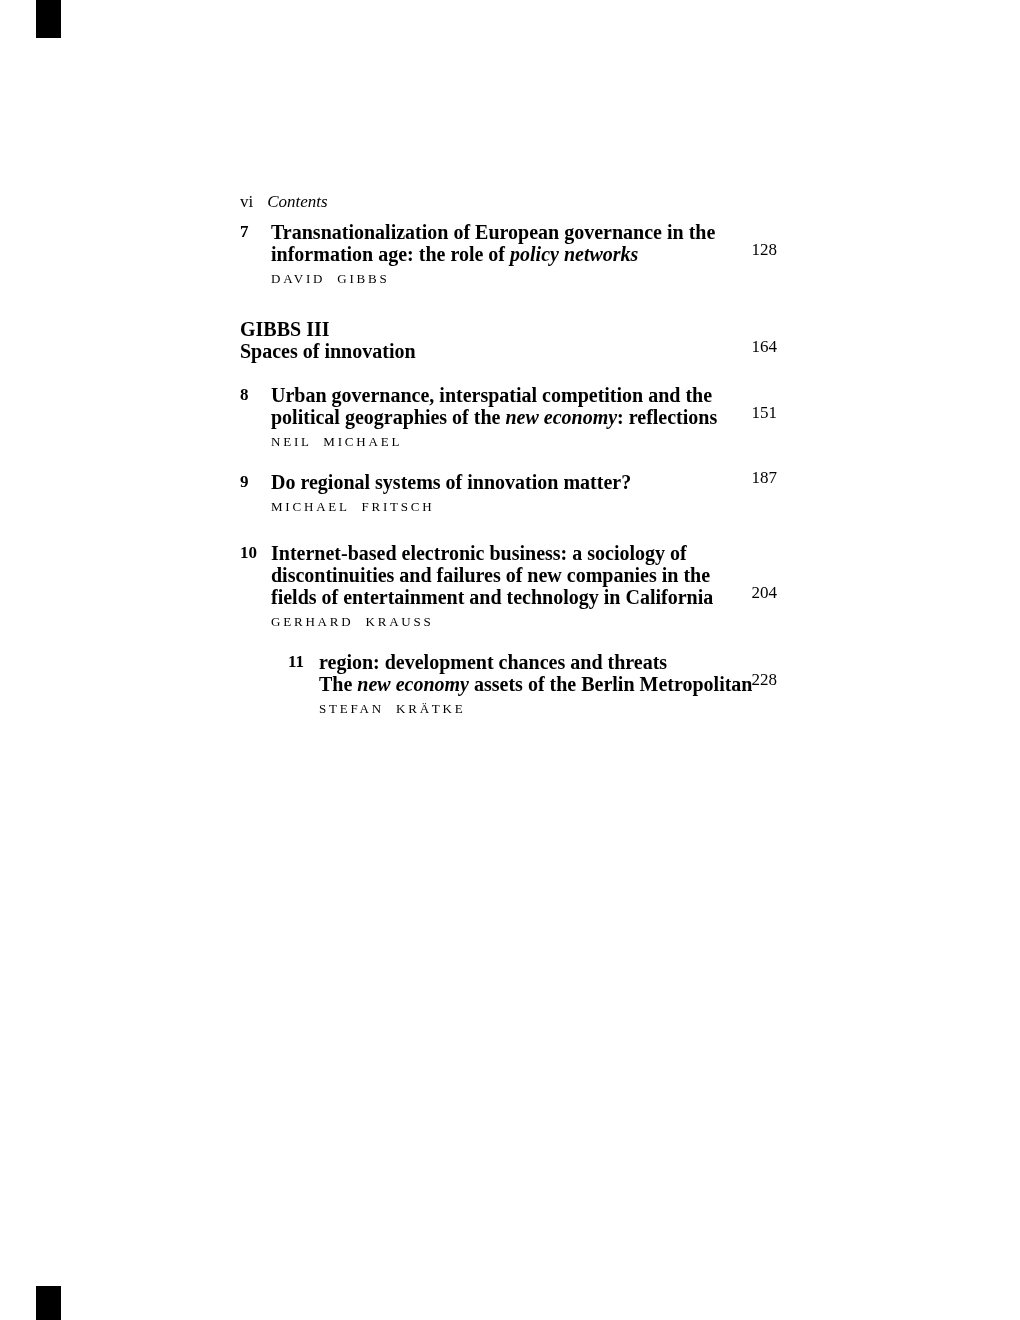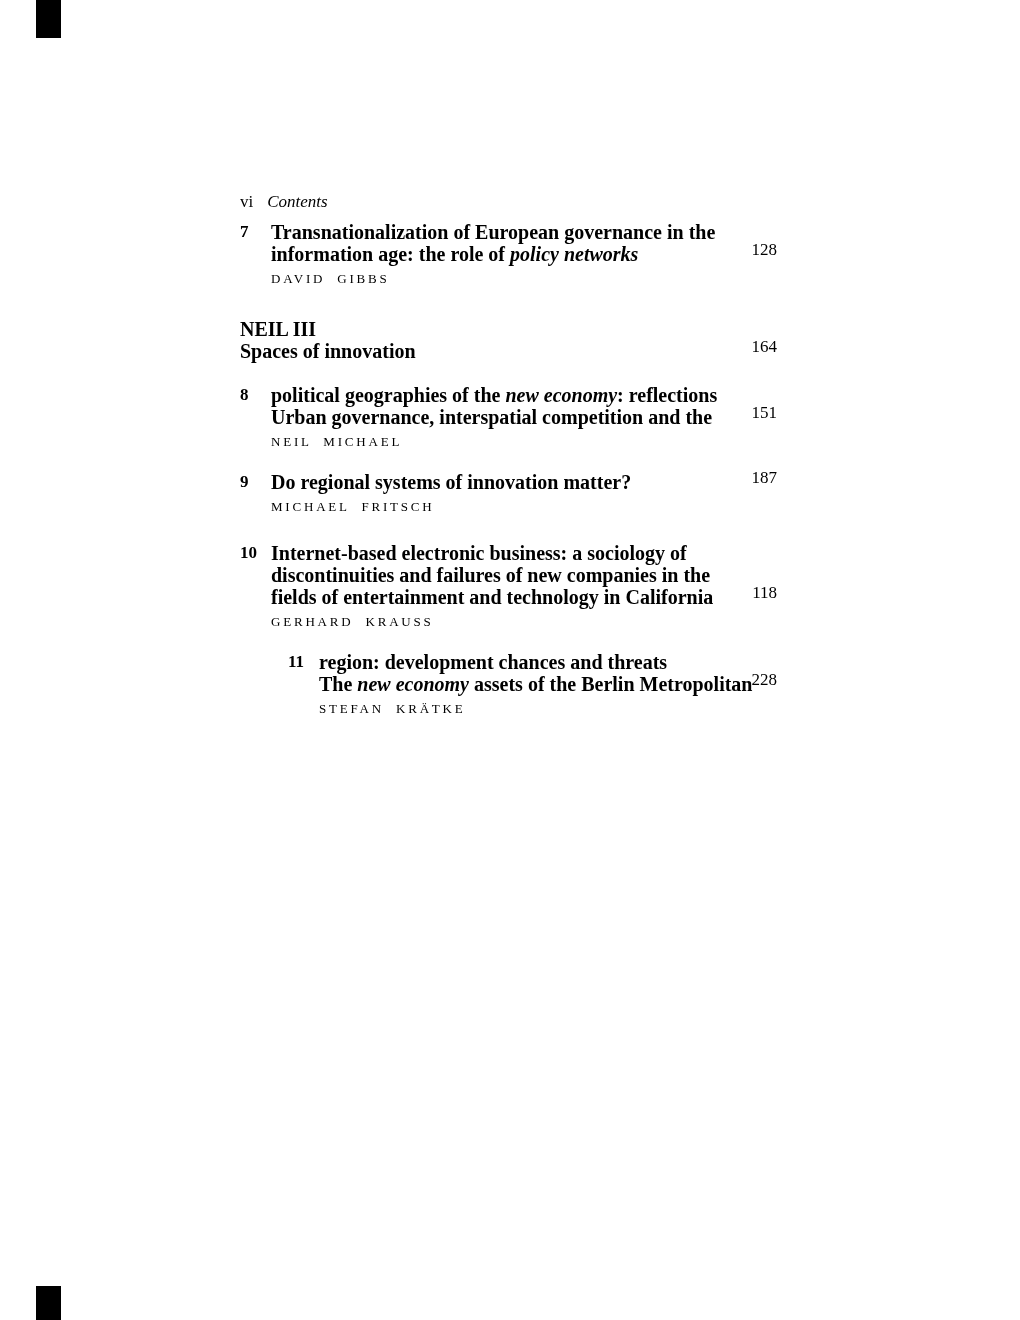--- a/index.html
+++ b/index.html
@@ -67,51 +67,51 @@
       <span class="num">7</span>
       <div class="title">
         <div class="line"><span>Transnationalization of European governance in the</span></div>
         <div class="line"><span>information age: the role of </span><span class="em">policy networks</span></div>
         <span class="pg">128</span>
       </div>
       <div class="author">DAVID GIBBS</div>
     </div>
 
     <div class="part">
-      <div class="line">NEIL III</div>
+      <div class="line">GIBBS III</div>
       <div class="line">Spaces of innovation</div>
       <span class="pg">164</span>
     </div>
 
     <div class="entry e8">
       <span class="num">8</span>
       <div class="title">
+        <div class="line"><span>Urban governance, interspatial competition and the</span></div>
         <div class="line"><span>political geographies of the </span><span class="em">new economy</span><span>: reflections</span></div>
-        <div class="line"><span>Urban governance, interspatial competition and the</span></div>
         <span class="pg">151</span>
       </div>
       <div class="author">NEIL MICHAEL</div>
     </div>
 
     <div class="entry e9">
       <span class="num">9</span>
       <div class="title">
         <div class="line"><span>Do regional systems of innovation matter?</span></div>
         <span class="pg">187</span>
       </div>
       <div class="author">MICHAEL FRITSCH</div>
     </div>
 
     <div class="entry e10">
       <span class="num">10</span>
       <div class="title">
         <div class="line"><span>Internet-based electronic business: a sociology of</span></div>
         <div class="line"><span>discontinuities and failures of new companies in the</span></div>
         <div class="line"><span>fields of entertainment and technology in California</span></div>
-        <span class="pg">118</span>
+        <span class="pg">204</span>
       </div>
       <div class="author">GERHARD KRAUSS</div>
     </div>
 
     <div class="entry e11">
       <span class="num">11</span>
       <div class="title">
         <div class="line"><span>region: development chances and threats</span></div>
         <div class="line"><span>The </span><span class="em">new economy</span><span> assets of the Berlin Metropolitan</span></div>
         <span class="pg">228</span>

